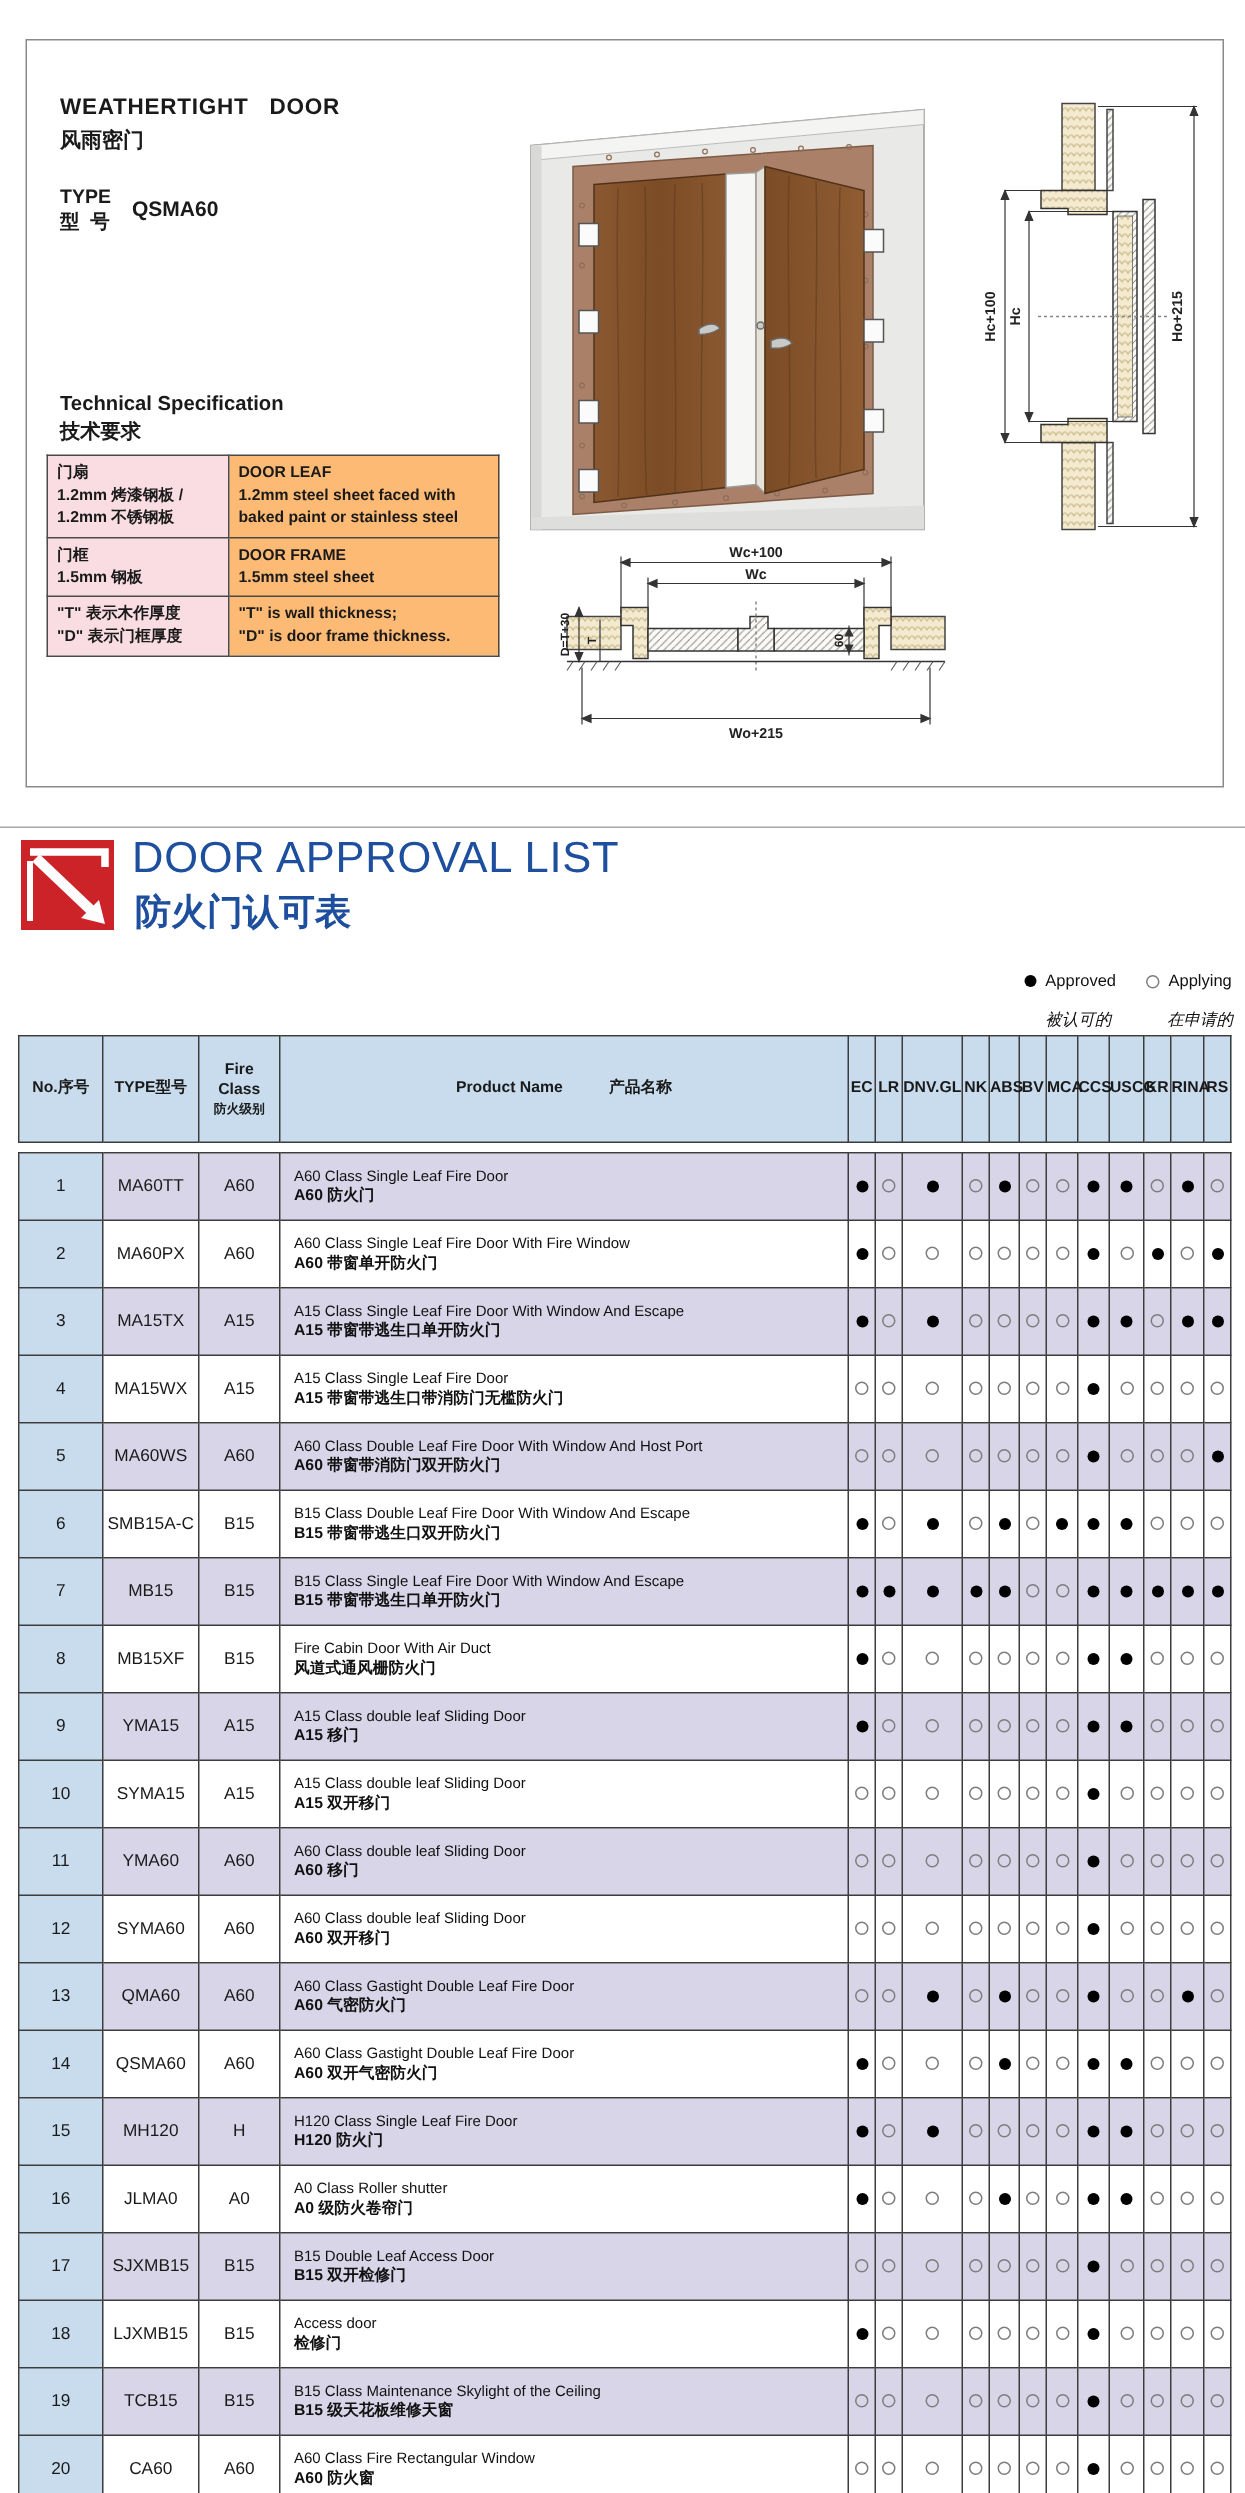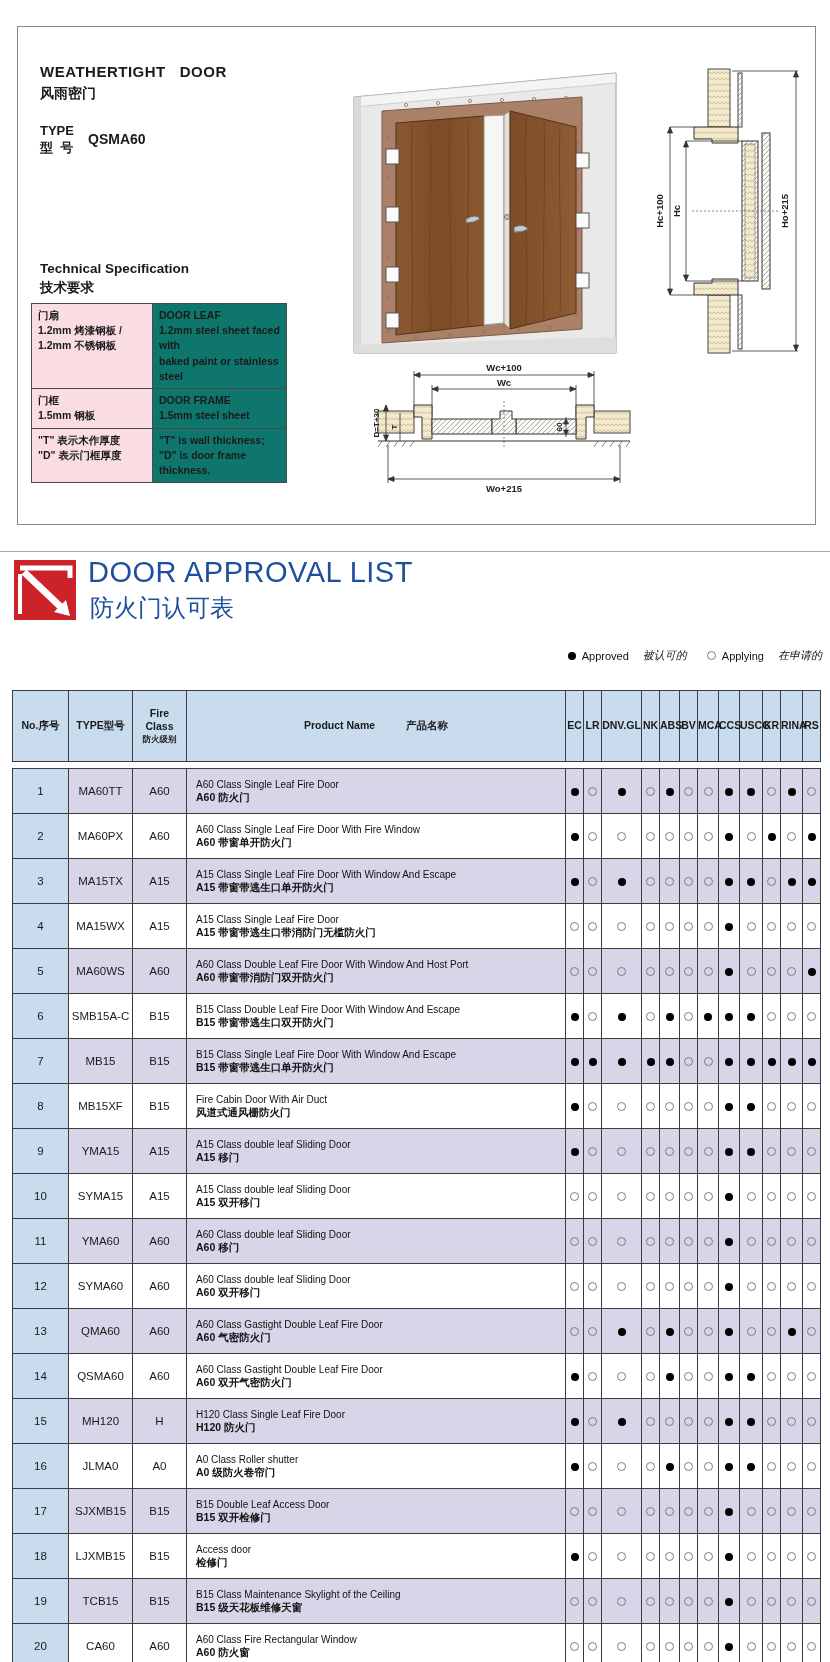--- a/index.html
+++ b/index.html
@@ -9,39 +9,39 @@
   
   .top-box{position:absolute;left:17px;top:14px;width:797px;height:497px;
            border:1px solid #8a8a8a;background:#fff;margin-top:12px;}
   .wt-title{position:absolute;left:22px;top:36px;font-size:15px;font-weight:bold;
             letter-spacing:.5px;white-space:pre-wrap;}
   .wt-title-zh{position:absolute;left:22px;top:58px;font-size:14px;font-weight:bold;}
   .type-block{position:absolute;left:22px;top:96px;font-size:13px;font-weight:bold;line-height:1.3;white-space:pre-wrap;}
   .type-value{position:absolute;left:70px;top:104px;font-size:14px;font-weight:bold;}
   .spec-title{position:absolute;left:22px;top:234px;font-size:13.5px;font-weight:bold;}
   .spec-title-zh{position:absolute;left:22px;top:252px;font-size:13.5px;font-weight:bold;}
-  table.spec{position:absolute;left:13px;top:276px;width:256px;border-collapse:collapse;table-layout:fixed;}
+  table.spec{position:absolute;left:13px;top:276px;width:302px;border-collapse:collapse;table-layout:fixed;}
   table.spec td{border:1px solid #4a4a4a;font-size:10.5px;font-weight:bold;
                 padding:4px 6px;vertical-align:top;line-height:1.45;}
   td.spec-zh{background:#f9dde3;width:108px;}
-  td.spec-en{background:#0f766e;}
+  td.spec-en{background:#fdba74;}
 
   svg text{font-family:"Liberation Sans",sans-serif;}
 
   
   .sep{position:absolute;left:0;top:551px;width:830px;height:1px;background:#a8a8a8;}
 
   
   .logo{position:absolute;left:14px;top:560px;}
   .ap-title{position:absolute;left:88px;top:556px;font-size:29px;font-weight:normal;
             color:#1d4f9e;letter-spacing:.5px;}
-  .ap-title-zh{position:absolute;left:90px;top:592px;font-size:24px;font-weight:normal;color:#1d4f9e;}
+  .ap-title-zh{position:absolute;left:90px;top:592px;font-size:24px;font-weight:bold;color:#1d4f9e;}
 
   .legend{position:absolute;right:8px;top:648px;display:flex;gap:20px;font-size:11px;color:#111;}
-  .legend .lg-col{display:flex;flex-direction:row;gap:0;}
+  .legend .lg-col{display:flex;flex-direction:column;gap:12px;}
   .legend .lg-row{display:flex;align-items:center;gap:6px;}
   .legend .lg-zh{padding-left:14px;font-style:italic;}
   .dot{display:inline-block;width:8px;height:8px;border-radius:50%;}
   .dot.f{background:#000;}
   .dot.h{background:transparent;border:1px solid #7d7d7d;width:7px;height:7px;}
 
   
   table.appr{position:absolute;left:12px;border-collapse:collapse;table-layout:fixed;width:808px;}
   table.appr th,table.appr td{border:1px solid #3c3c3c;padding:0;}
   table.head-t{top:690px;}

